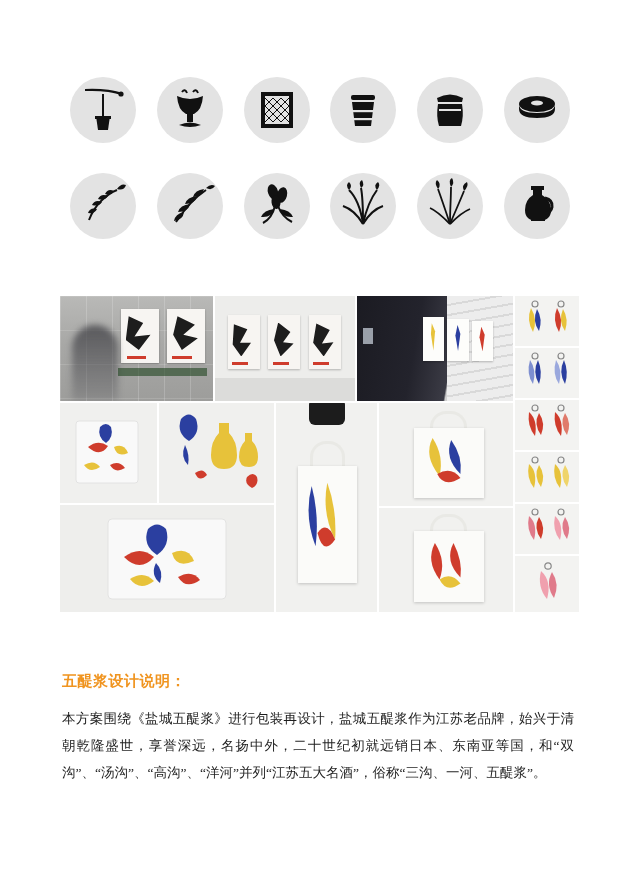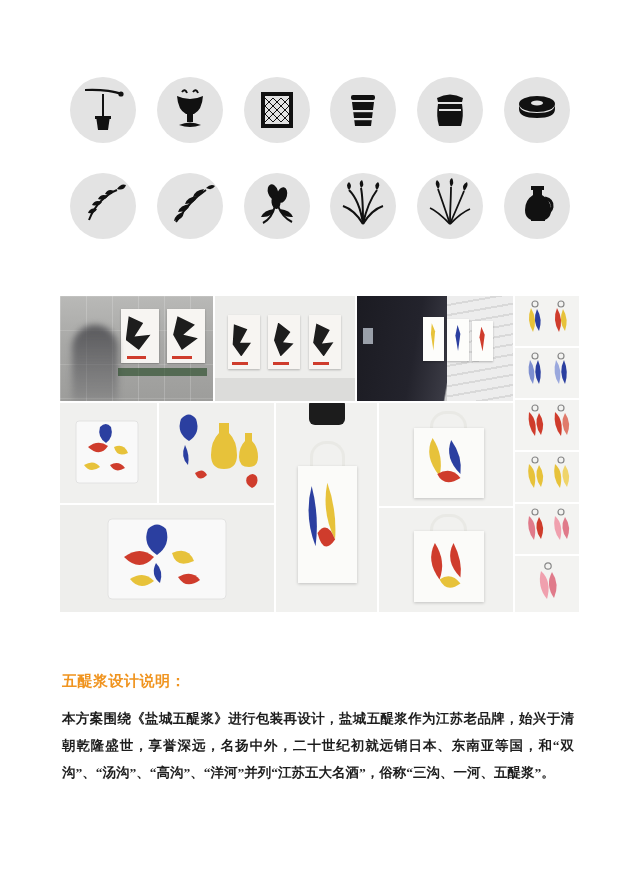--- a/index.html
+++ b/index.html
@@ -154,21 +154,20 @@
     margin: 0 0 14px 0;
     font-family: "Liberation Sans", sans-serif;
   }
   .desc-body {
     color: #1d1d1d;
     font-size: 13.5px;
     line-height: 2.0;
     text-align: justify;
     margin: 0;
     font-family: "Liberation Serif", serif;
-    font-weight: bold;
   }
 </style>
 </head>
 <body>
 
 <div class="page">
 
   <div class="icon-grid">
 
     <div class="icon-cell">

